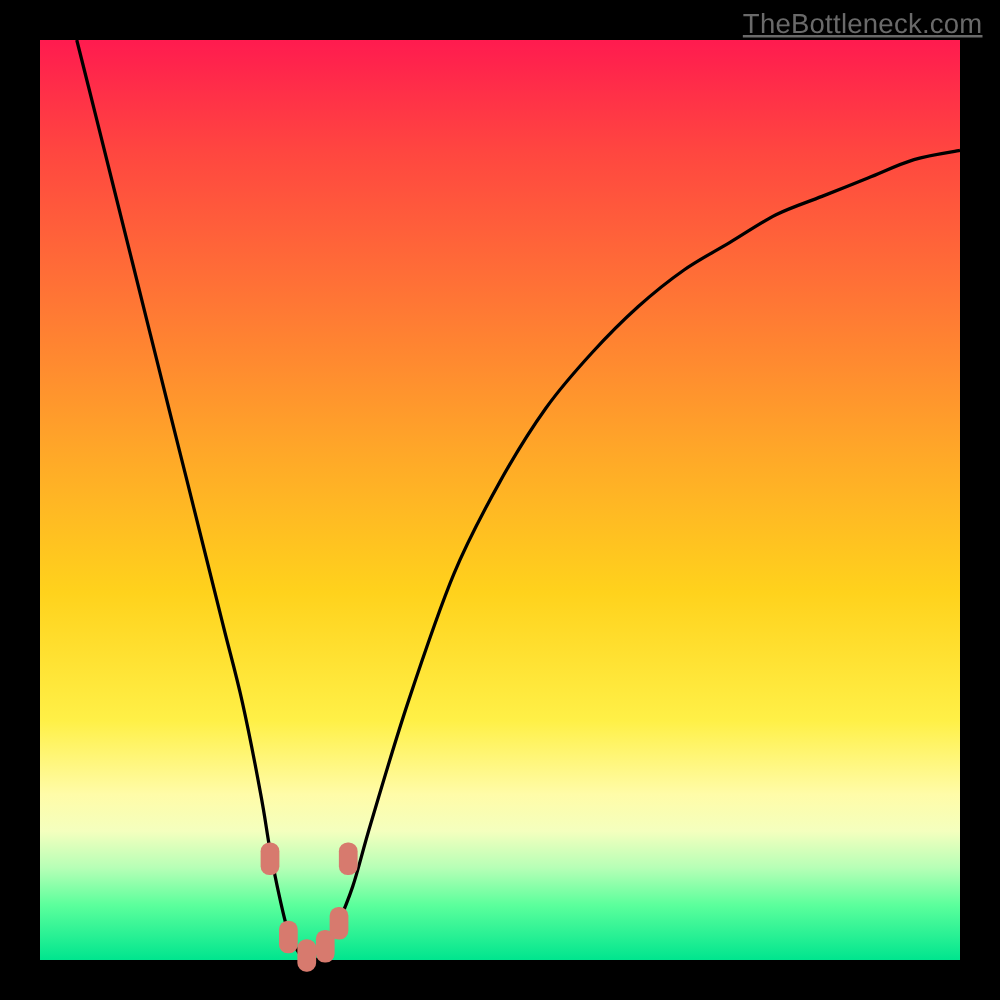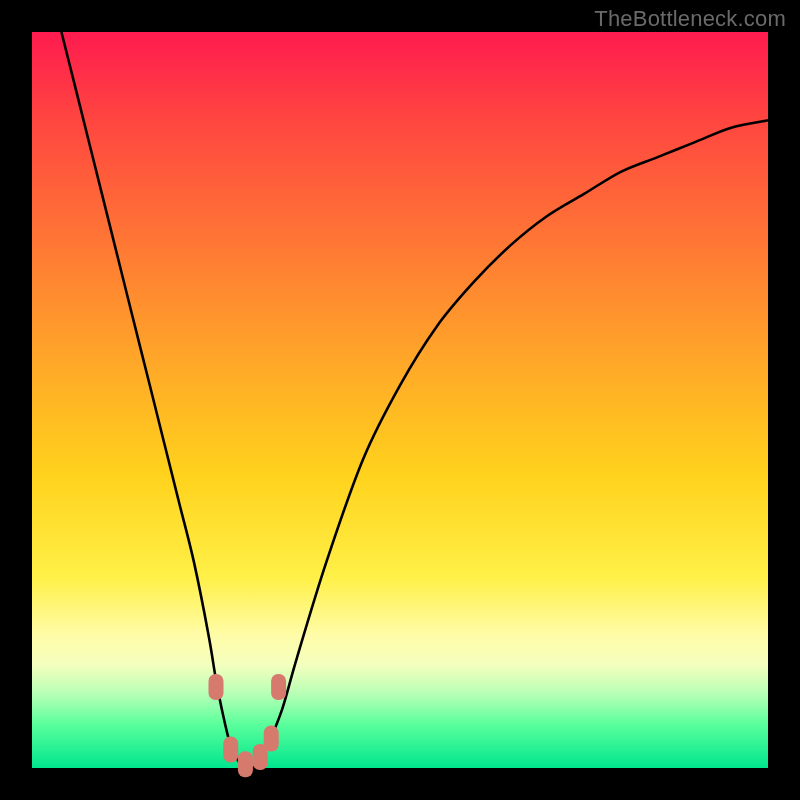--- a/index.html
+++ b/index.html
@@ -33,20 +33,21 @@
   }
   .watermark {
     position: absolute;
     top: 6px;
     right: 14px;
     color: #6a6a6a;
     font-size: 22px;
     font-weight: 500;
     letter-spacing: 0.2px;
     user-select: none;
+    text-decoration: underline;
   }
   svg.curve {
     position: absolute;
     left: 0;
     top: 0;
     width: 736px;
     height: 736px;
     overflow: visible;
   }
   .marker {

